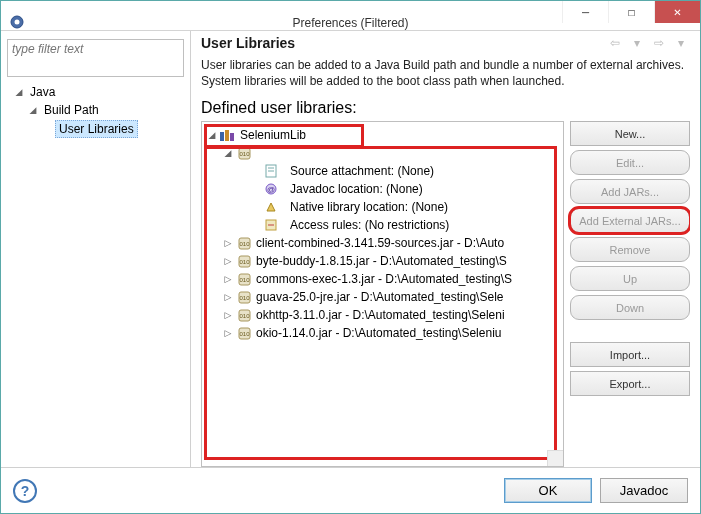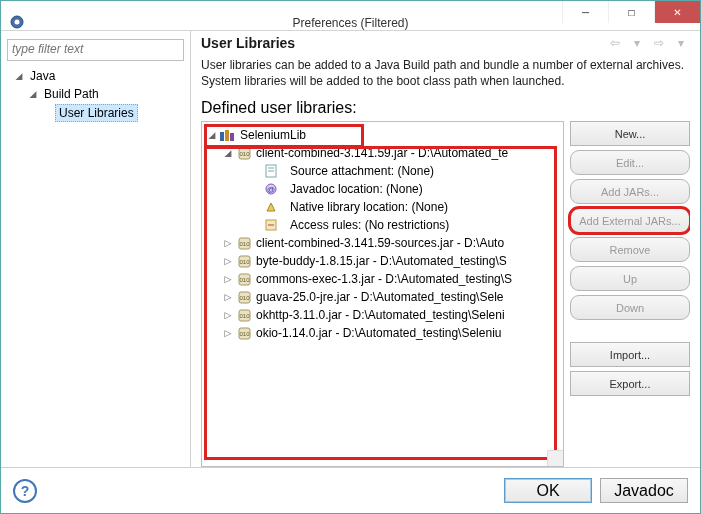--- a/index.html
+++ b/index.html
@@ -6,21 +6,21 @@
 body { font-family: "Segoe UI", Tahoma, sans-serif; font-size: 12px; background: #fff; color: #000; user-select: none; }
 .window { width: 701px; height: 514px; border: 1px solid #5aa9a9; display: flex; flex-direction: column; position: relative; }
 .titlebar { height: 30px; background: #fff; display: flex; align-items: flex-end; position: relative; border-bottom: 1px solid #d4d4d4; }
 .titlebar .title { position: absolute; left: 50%; transform: translateX(-50%); font-size: 12px; color: #333; }
 .titlebar .icon { margin-left: 8px; width: 16px; height: 16px; display: flex; align-items: center; justify-content: center; }
 .winbtns { position: absolute; right: 0; top: 0; display: flex; height: 22px; }
 .winbtn { width: 46px; height: 22px; display: flex; align-items: center; justify-content: center; font-size: 10px; background: #fff; border-left: 1px solid #eee; }
 .winbtn.close { background: #c75050; color: #fff; width: 46px; }
 .content { flex: 1; display: flex; overflow: hidden; }
 .leftpane { width: 190px; border-right: 1px solid #d0d0d0; display: flex; flex-direction: column; padding: 8px 6px; }
-.filterbox { border: 1px solid #bfbfbf; height: 22px; padding: 2px 4px; margin-bottom: 6px; }
+.filterbox { border: 1px solid #bfbfbf; height: 38px; padding: 2px 4px; margin-bottom: 6px; }
 .filterbox input { width: 100%; border: none; outline: none; font-size: 12px; color: #333; font-style: italic; }
 .tree { flex: 1; padding-left: 6px; }
 .tree-item { display: flex; align-items: center; padding: 1px 0; }
 .tree-arrow { width: 12px; height: 12px; display: inline-flex; align-items: center; justify-content: center; margin-right: 2px; color: #666; font-size: 9px; }
 .tree-label { padding: 1px 3px; }
 .tree-label.selected { background: #cce8ff; border: 1px dotted #7aa7d8; }
 .tree-indent-1 { margin-left: 14px; }
 .tree-indent-2 { margin-left: 28px; }
 .rightpane { flex: 1; display: flex; flex-direction: column; padding: 4px 10px 0 10px; overflow: hidden; }
 .header-row { display: flex; align-items: center; justify-content: space-between; margin-bottom: 6px; }
@@ -41,21 +41,21 @@
 .redbox1 { position: absolute; border: 3px solid #d22; left: 2px; top: 2px; width: 160px; height: 24px; pointer-events: none; }
 .redbox2 { position: absolute; border: 3px solid #d22; left: 2px; top: 24px; right: 6px; bottom: 6px; pointer-events: none; }
 .btncol { width: 120px; display: flex; flex-direction: column; gap: 4px; }
 .sidebtn { height: 25px; border: 1px solid #b5b5b5; background: linear-gradient(#f7f7f7,#e8e8e8); font-size: 11px; color: #333; display: flex; align-items: center; justify-content: center; padding: 0 4px; }
 .sidebtn.disabled { color: #9a9a9a; border-radius: 9px; }
 .sidebtn.highlight { outline: 3px solid #d22; outline-offset: -1px; }
 .gap { height: 14px; }
 .footer { border-top: 1px solid #d0d0d0; height: 46px; display: flex; align-items: center; padding: 0 12px; position: relative; }
 .helpcircle { width: 24px; height: 24px; border: 2px solid #4177b5; border-radius: 50%; display: flex; align-items: center; justify-content: center; color: #4177b5; font-weight: bold; font-size: 14px; }
 .footer-btns { position: absolute; right: 12px; display: flex; gap: 8px; }
-.footbtn { width: 88px; height: 25px; border: 1px solid #a8a8a8; background: linear-gradient(#f7f7f7,#e8e8e8); display: flex; align-items: center; justify-content: center; font-size: 16px; }
+.footbtn { width: 88px; height: 25px; border: 1px solid #a8a8a8; background: linear-gradient(#f7f7f7,#e8e8e8); display: flex; align-items: center; justify-content: center; font-size: 13px; }
 .footbtn.primary { border: 1px solid #5c9ccc; box-shadow: 0 0 0 1px #a5cde8 inset; }
 .scroll-hint { position: absolute; right: 0; bottom: 0; width: 16px; height: 16px; background: #f0f0f0; border-left: 1px solid #ddd; border-top: 1px solid #ddd; }
 svg { display: block; }
 </style>
 </head>
 <body>
 
 <div class="window">
   <div class="titlebar">
     <div class="icon">
@@ -121,21 +121,20 @@
               <span>SeleniumLib</span>
             </div>
             <div class="lib-row lib-indent-1">
               <span class="exp">◢</span>
               <span class="ico">
                   <svg width="13" height="14" viewBox="0 0 13 14">
                     <rect x="1" y="2" width="11" height="11" rx="2" fill="#e8e2c8" stroke="#a89860"></rect>
                     <text x="6.5" y="10" font-size="6" text-anchor="middle" fill="#6a5a20">010</text>
                   </svg>
                 </span>
-              <span>client-combined-3.141.59.jar - D:\Automated_te</span>
             </div>
             <div class="lib-row lib-indent-2">
               <span class="exp"></span>
               <span class="ico">
                   <svg width="12" height="14">
                     <rect x="1" y="1" width="10" height="12" fill="#fff" stroke="#7aa"></rect>
                     <line x1="3" y1="4" x2="9" y2="4" stroke="#7aa"></line>
                     <line x1="3" y1="7" x2="9" y2="7" stroke="#7aa"></line>
                   </svg>
                 </span>

